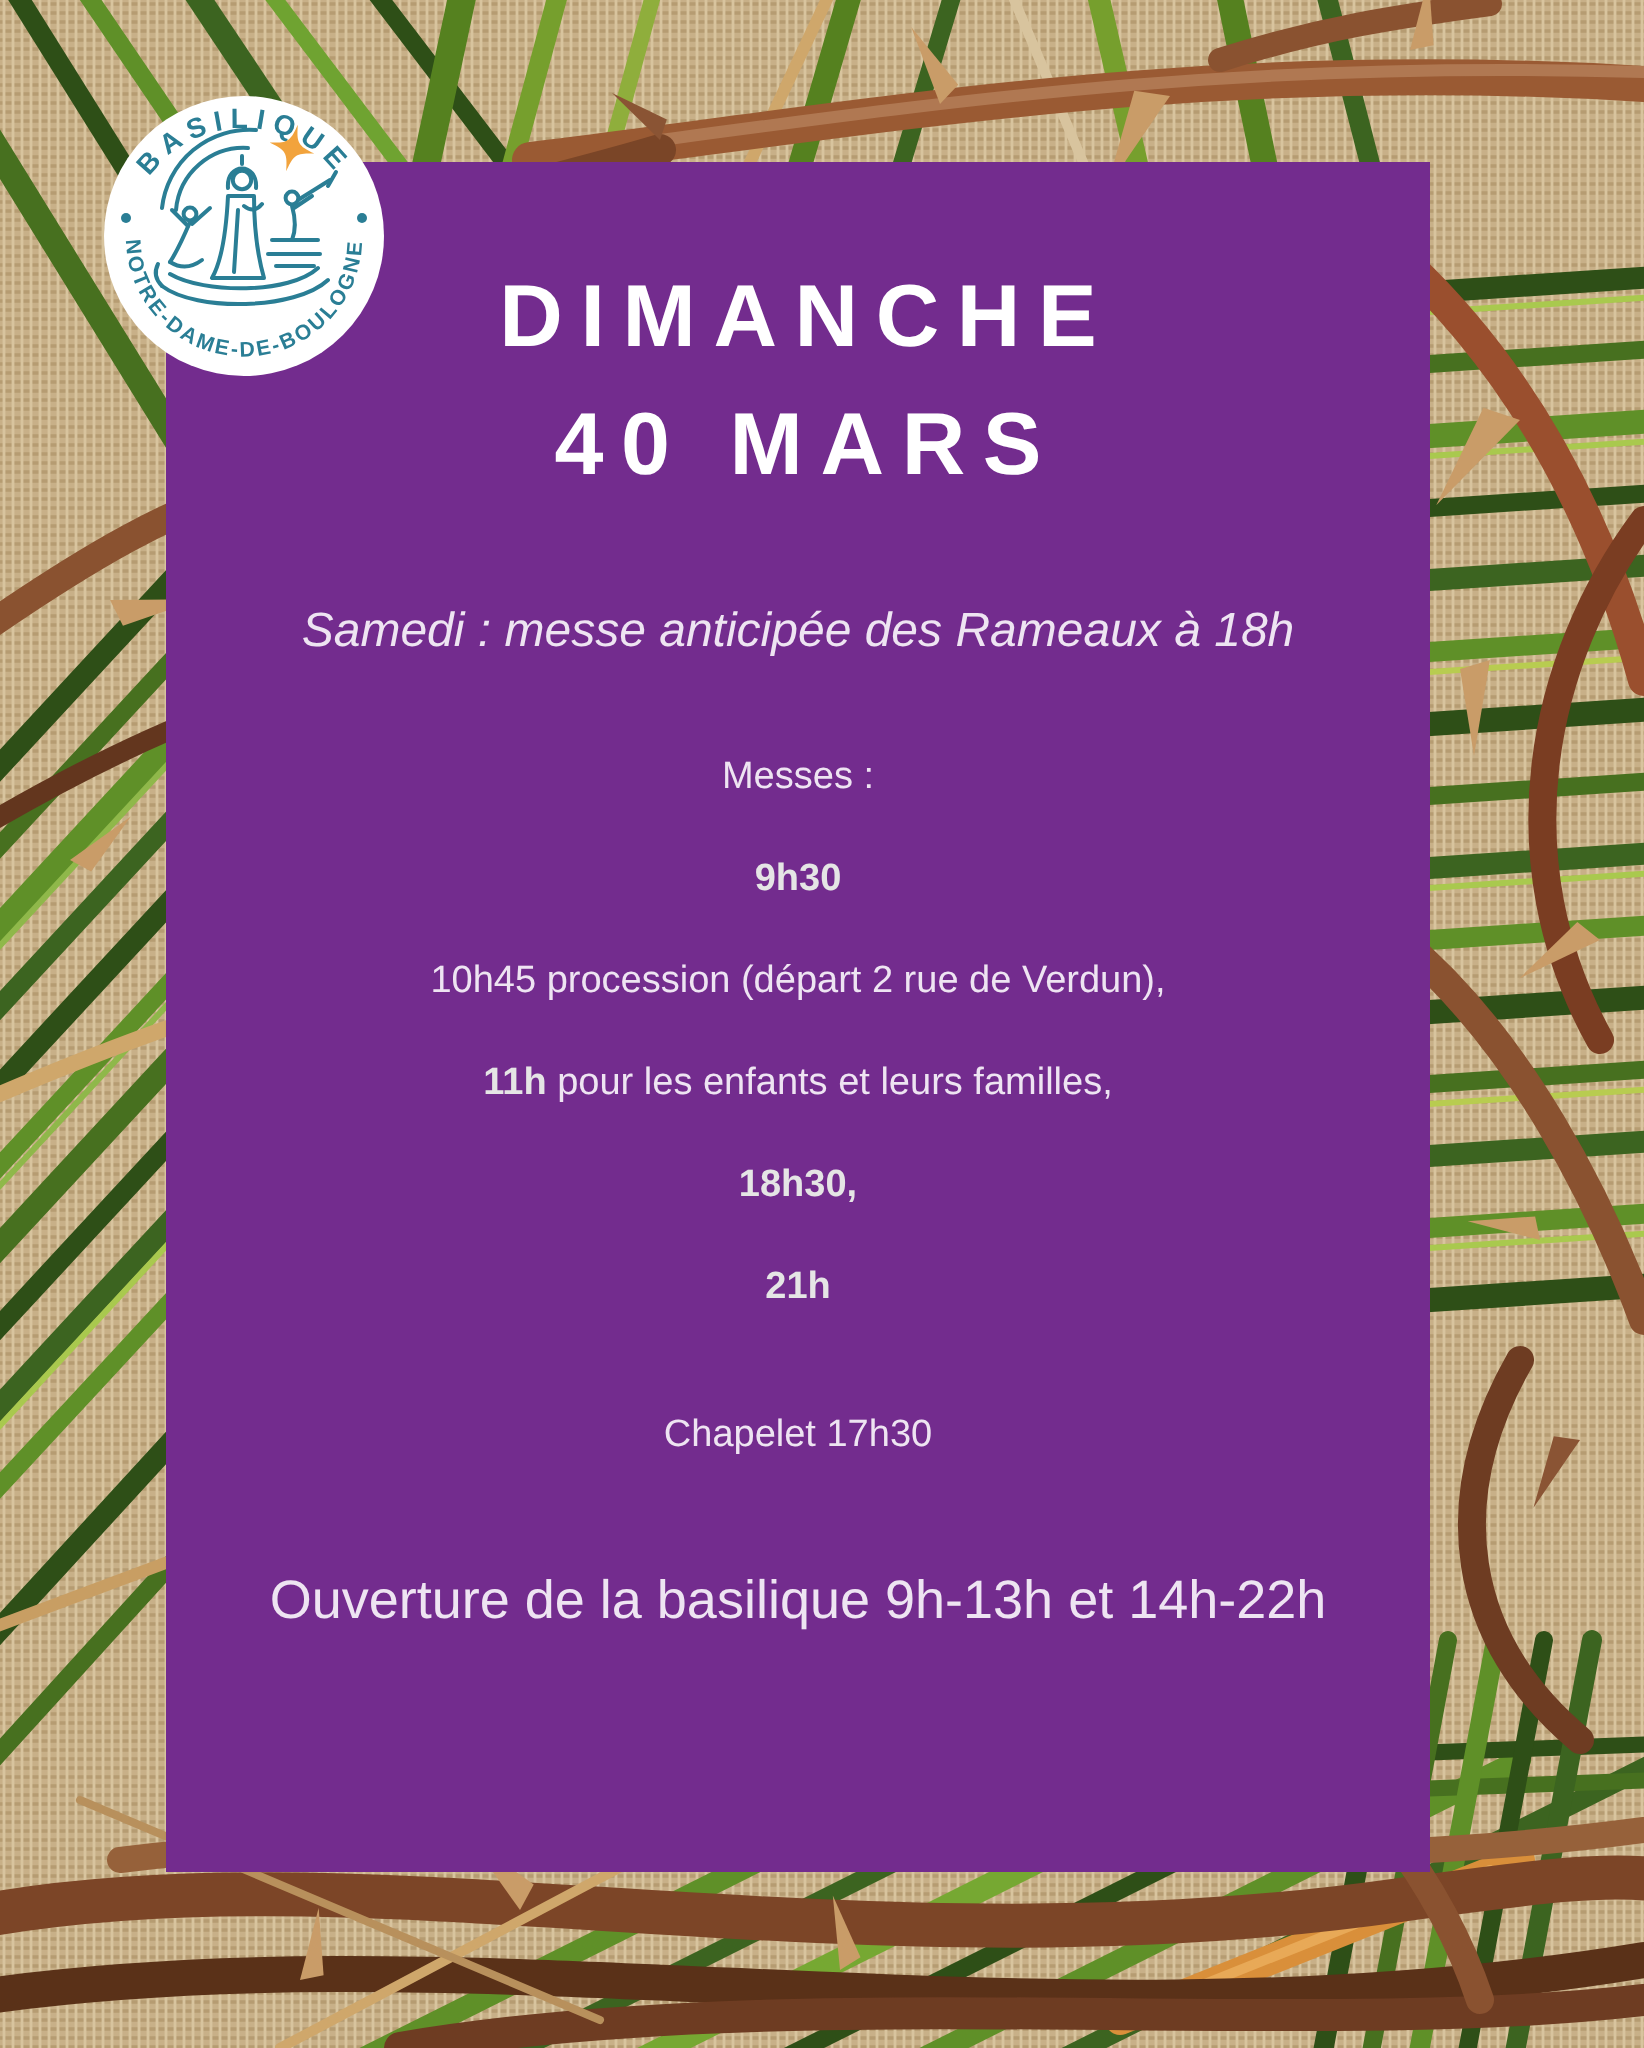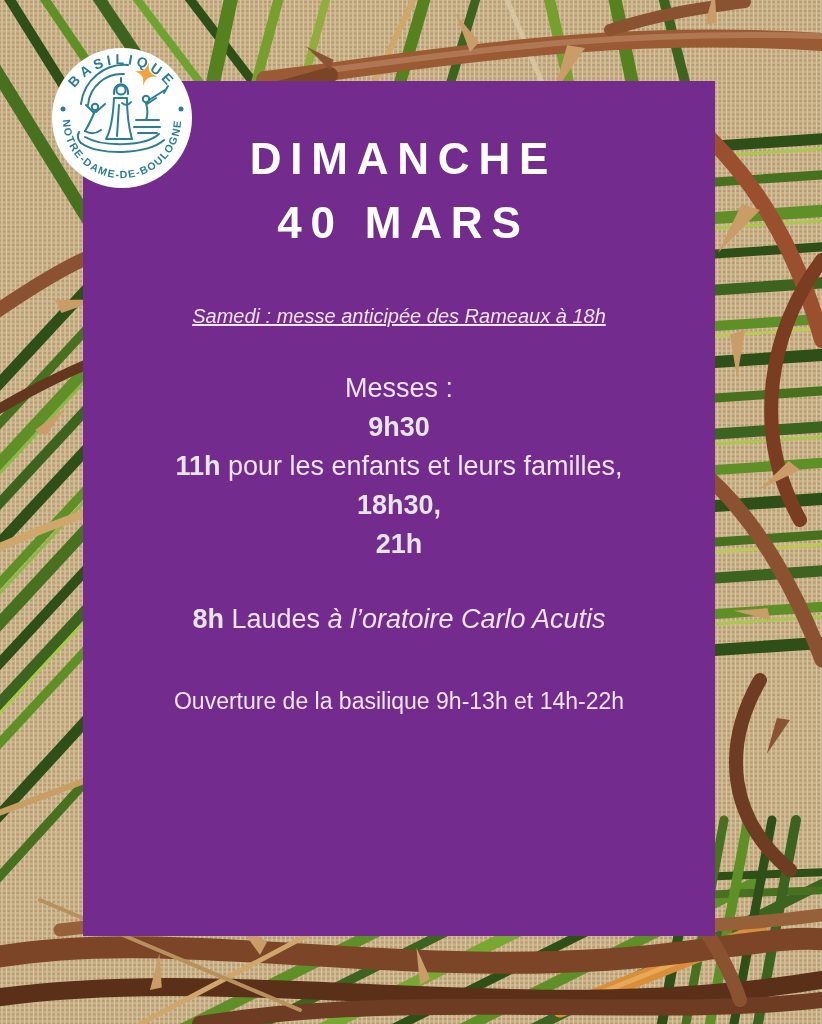--- a/index.html
+++ b/index.html
@@ -10,26 +10,26 @@
   }
   svg.bg{position:absolute; left:0; top:0; width:822px; height:1024px; display:block;}
   .card{
     position:absolute; left:83px; top:81px; width:632px; height:855px;
     background:#732c8e; color:#eee4f2; text-align:center;
     box-sizing:border-box; padding:0 26px;
   }
   .title{margin-top:46px;}
   .title-line{font-size:44px; font-weight:bold; line-height:64px; color:#ffffff;}
   .title-line span{letter-spacing:0.2em; margin-right:-0.2em;}
-  .subtitle{margin:42px 0 16px 0; font-size:20px; font-style:italic; line-height:38px;text-decoration:underline;}
+  .subtitle{margin:42px 0 16px 0; font-size:24px; font-style:italic; line-height:38px;}
   .masses{margin-top:34px;}
-  .body-line{margin:0; font-size:27px; line-height:39px;}
+  .body-line{margin:12px; font-size:19px; line-height:39px;}
   .offices{margin-top:36px;}
   .offices .body-line{line-height:38px;}
-  .footer-line{margin:44px 0 0 0; font-size:23px; line-height:38px;}
+  .footer-line{margin:44px 0 0 0; font-size:27px; line-height:38px;}
   .b{font-weight:bold; color:#e5e5e5;}
   .i{font-style:italic;}
   .logo{position:absolute; left:52px; top:48px; width:140px; height:140px;}
   .logo svg{display:block; width:140px; height:140px;}
 </style>
 </head>
 <body>
 
 <div class="canvas">
 
@@ -175,27 +175,28 @@
     <div class="title">
       <div class="title-line"><span>DIMANCHE</span></div>
       <div class="title-line"><span>40 MARS</span></div>
     </div>
 
     <p class="subtitle i">Samedi : messe anticipée des Rameaux à 18h</p>
 
     <div class="masses">
       <p class="body-line">Messes :</p>
       <p class="body-line"><span class="b">9h30</span></p>
+      <p class="body-line"><span>10h45 procession (départ 2 rue de Verdun),</span></p>
       <p class="body-line"><span class="b">11h</span><span> pour les enfants et leurs familles,</span></p>
       <p class="body-line"><span class="b">18h30,</span></p>
       <p class="body-line"><span class="b">21h</span></p>
     </div>
 
     <div class="offices">
-      <p class="body-line"><span class="b">8h</span><span> Laudes </span><span class="i">à l’oratoire Carlo Acutis</span></p>
+      <p class="body-line"><span>Chapelet 17h30</span></p>
     </div>
 
     <p class="footer-line">Ouverture de la basilique 9h-13h et 14h-22h</p>
   </div>
 
   <div class="logo">
     <svg viewBox="0 0 140 140" aria-hidden="true">
       <circle cx="70" cy="70" r="70" fill="#ffffff"></circle>
       <defs>
         <path id="arcTop" d="M 12,74 A 58,58 0 0 1 128,74"></path>

